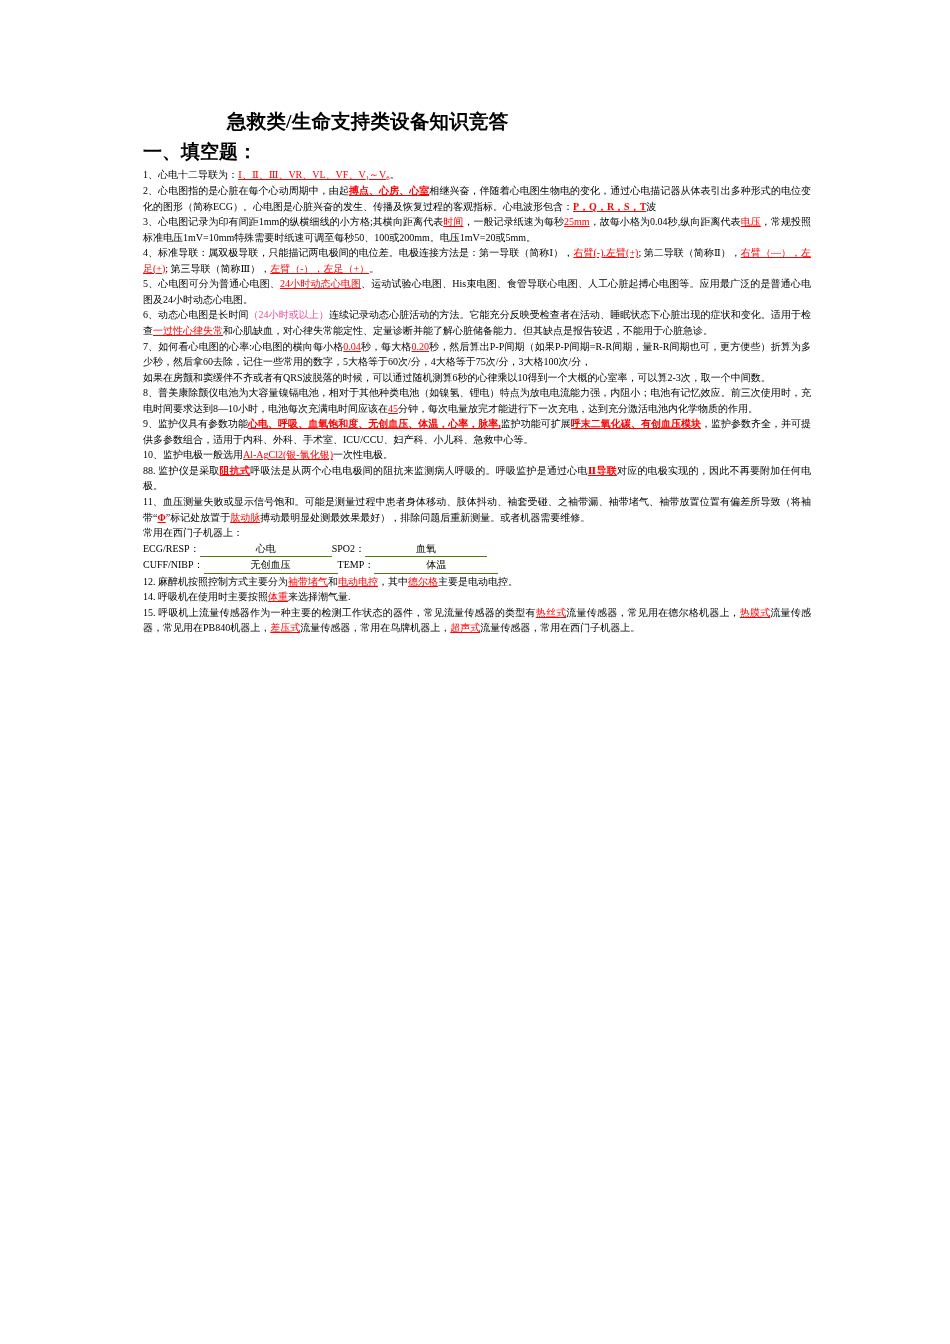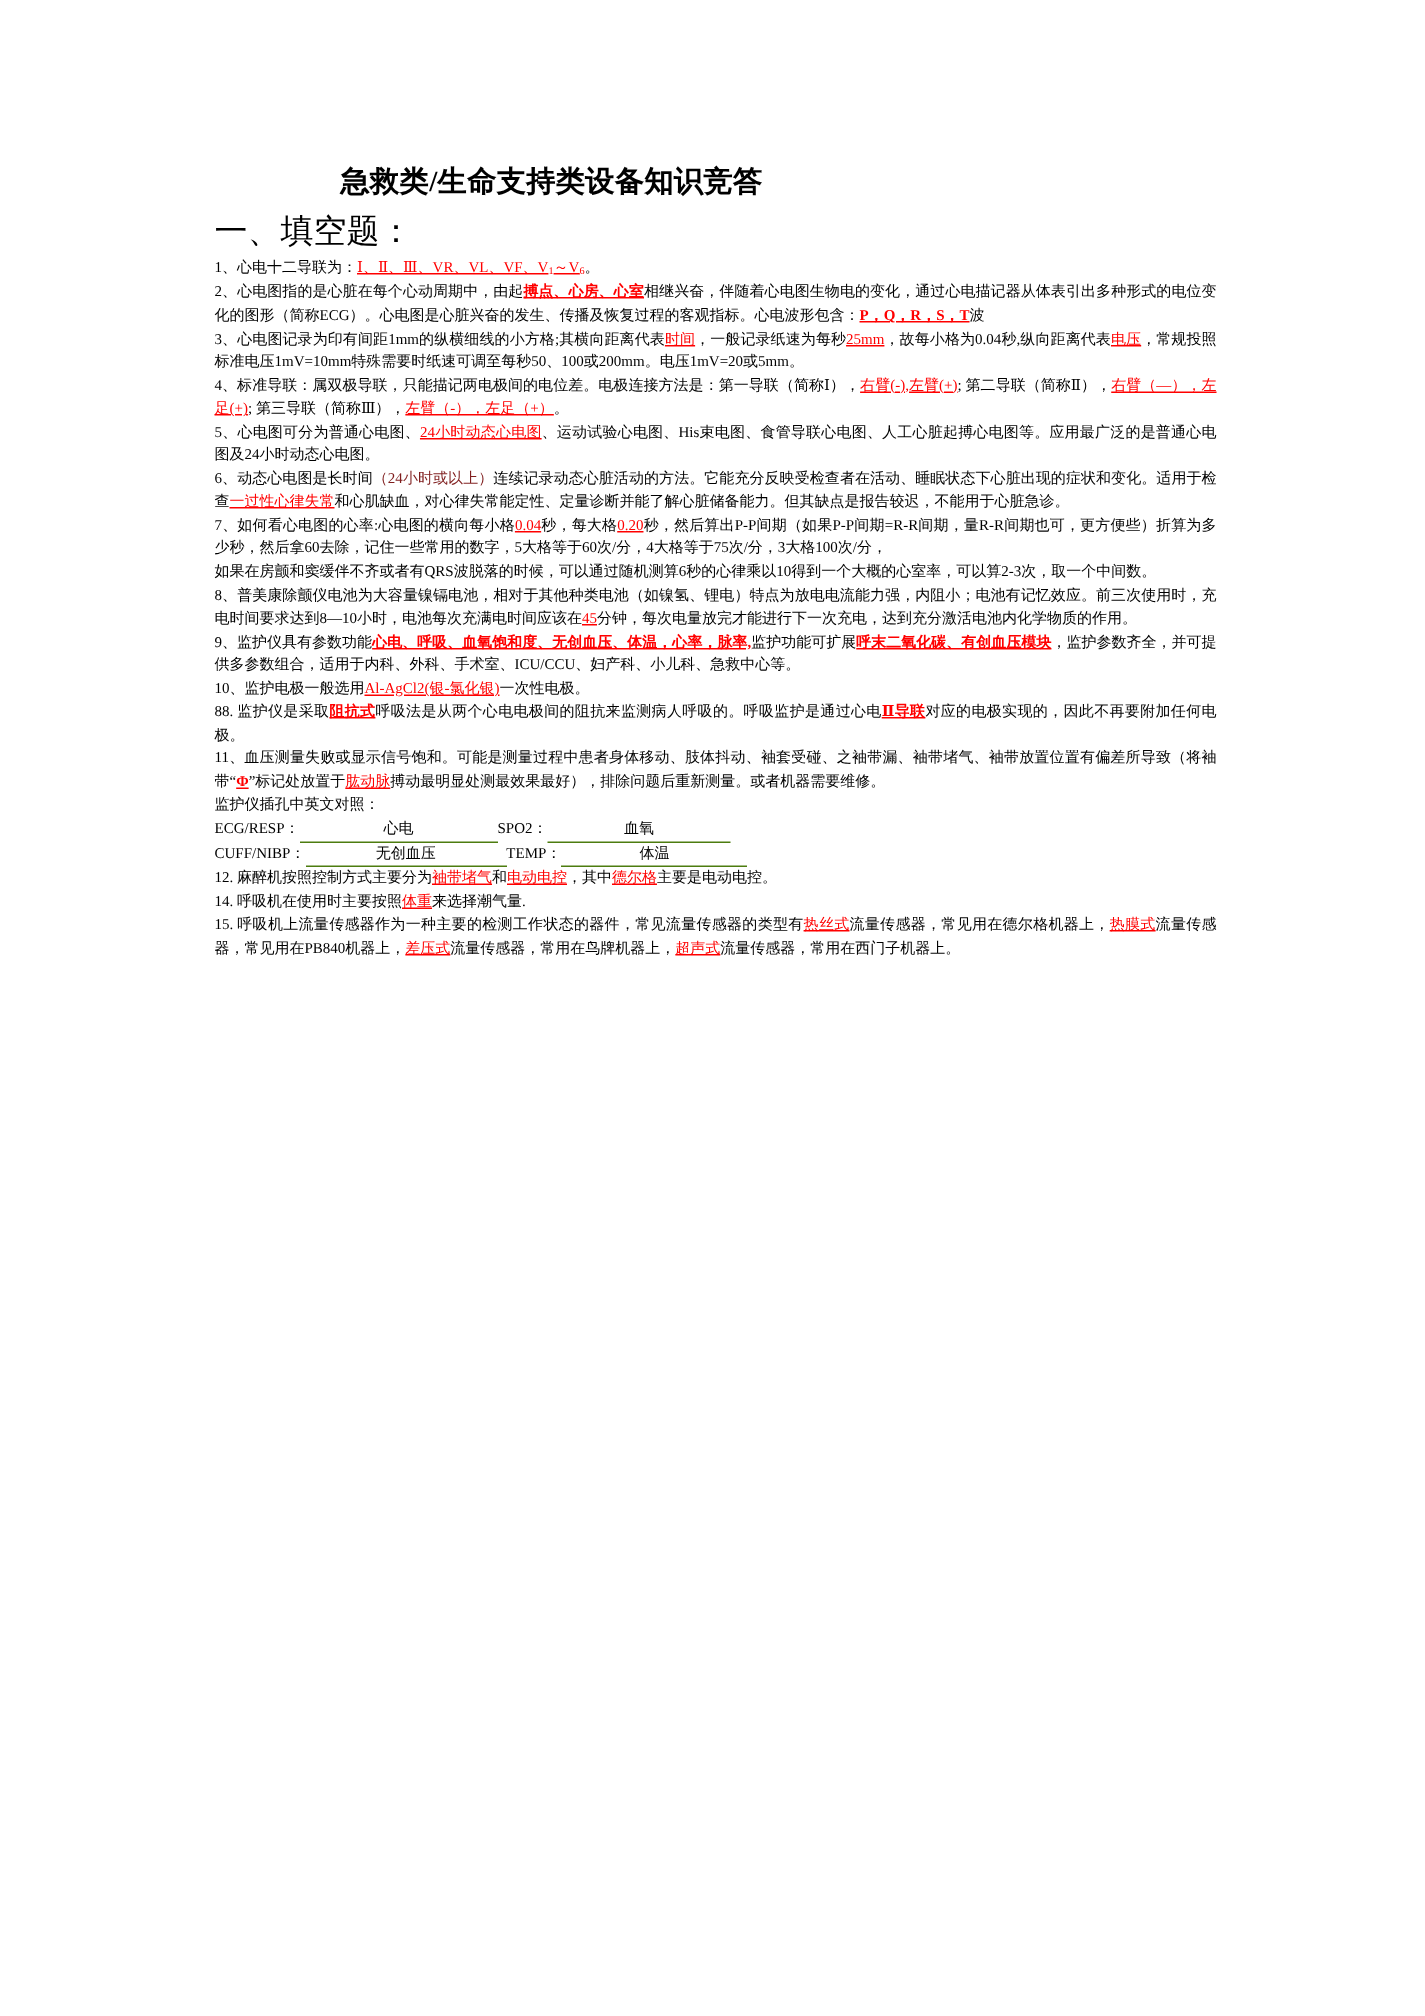--- a/index.html
+++ b/index.html
@@ -29,35 +29,35 @@
   .doc-title {
     font-size: 19.5px;
     font-weight: bold;
     text-align: left;
     padding-left: 84px;
     line-height: 1.45;
     margin: 0 0 2px 0;
     letter-spacing: 0.2px;
   }
   .section-head {
-    font-size: 22px;
-    font-weight: normal;
+    font-size: 19px;
+    font-weight: bold;
     line-height: 1.45;
     margin: 0 0 1px 0;
   }
   p.para {
     font-size: 10px;
     line-height: 1.555;
     margin: 0;
     text-align: justify;
     text-justify: inter-ideograph;
     word-break: break-all;
   }
   .r   { color: #ff0000; text-decoration: underline; }
-  .rn  { color: #7f1d1d; }
+  .rn  { color: #ec4899; }
   .rb  { color: #ff0000; text-decoration: underline; font-weight: bold; }
   .blank {
     display: inline-block;
     border-bottom: 1px solid #4d7c0f;
     text-align: center;
     vertical-align: baseline;
   }
   .blank.w1 { width: 132px; }
   .blank.w2 { width: 122px; }
   .blank.w3 { width: 134px; }
@@ -93,21 +93,21 @@
     <p class="para"><span>8、普美康除颤仪电池为大容量镍镉电池，相对于其他种类电池（如镍氢、锂电）特点为放电电流能力强，内阻小；电池有记忆效应。前三次使用时，充电时间要求达到8—10小时，电池每次充满电时间应该在</span><span class="r">45</span><span>分钟，每次电量放完才能进行下一次充电，达到充分激活电池内化学物质的作用。</span></p>
 
     <p class="para"><span>9、监护仪具有参数功能</span><span class="rb">心电、呼吸、血氧饱和度、无创血压、体温，心率，脉率,</span><span>监护功能可扩展</span><span class="rb">呼末二氧化碳、有创血压模块</span><span>，监护参数齐全，并可提供多参数组合，适用于内科、外科、手术室、ICU/CCU、妇产科、小儿科、急救中心等。</span></p>
 
     <p class="para"><span>10、监护电极一般选用</span><span class="r">Al-AgCl2(银-氯化银)</span><span>一次性电极。</span></p>
 
     <p class="para"><span>88. 监护仪是采取</span><span class="rb">阻抗式</span><span>呼吸法是从两个心电电极间的阻抗来监测病人呼吸的。呼吸监护是通过心电</span><span class="rb">Ⅱ导联</span><span>对应的电极实现的，因此不再要附加任何电极。</span></p>
 
     <p class="para"><span>11、血压测量失败或显示信号饱和。可能是测量过程中患者身体移动、肢体抖动、袖套受碰、之袖带漏、袖带堵气、袖带放置位置有偏差所导致（将袖带“</span><span class="rb">Φ</span><span>”标记处放置于</span><span class="r">肱动脉</span><span>搏动最明显处测最效果最好），排除问题后重新测量。或者机器需要维修。</span></p>
 
-    <p class="para">监护仪插孔中英文对照：</p>
+    <p class="para">常用在西门子机器上：</p>
 
     <p class="para"><span>ECG/RESP：</span><span class="blank w1">心电</span><span>SPO2：</span><span class="blank w2">血氧</span></p>
 
     <p class="para"><span>CUFF/NIBP：</span><span class="blank w3">无创血压</span><span>TEMP：</span><span class="blank w4">体温</span></p>
 
     <p class="para"><span>12. 麻醉机按照控制方式主要分为</span><span class="r">袖带堵气</span><span>和</span><span class="r">电动电控</span><span>，其中</span><span class="r">德尔格</span><span>主要是电动电控。</span></p>
 
 
     <p class="para"><span>14. 呼吸机在使用时主要按照</span><span class="r">体重</span><span>来选择潮气量.</span></p>
 

